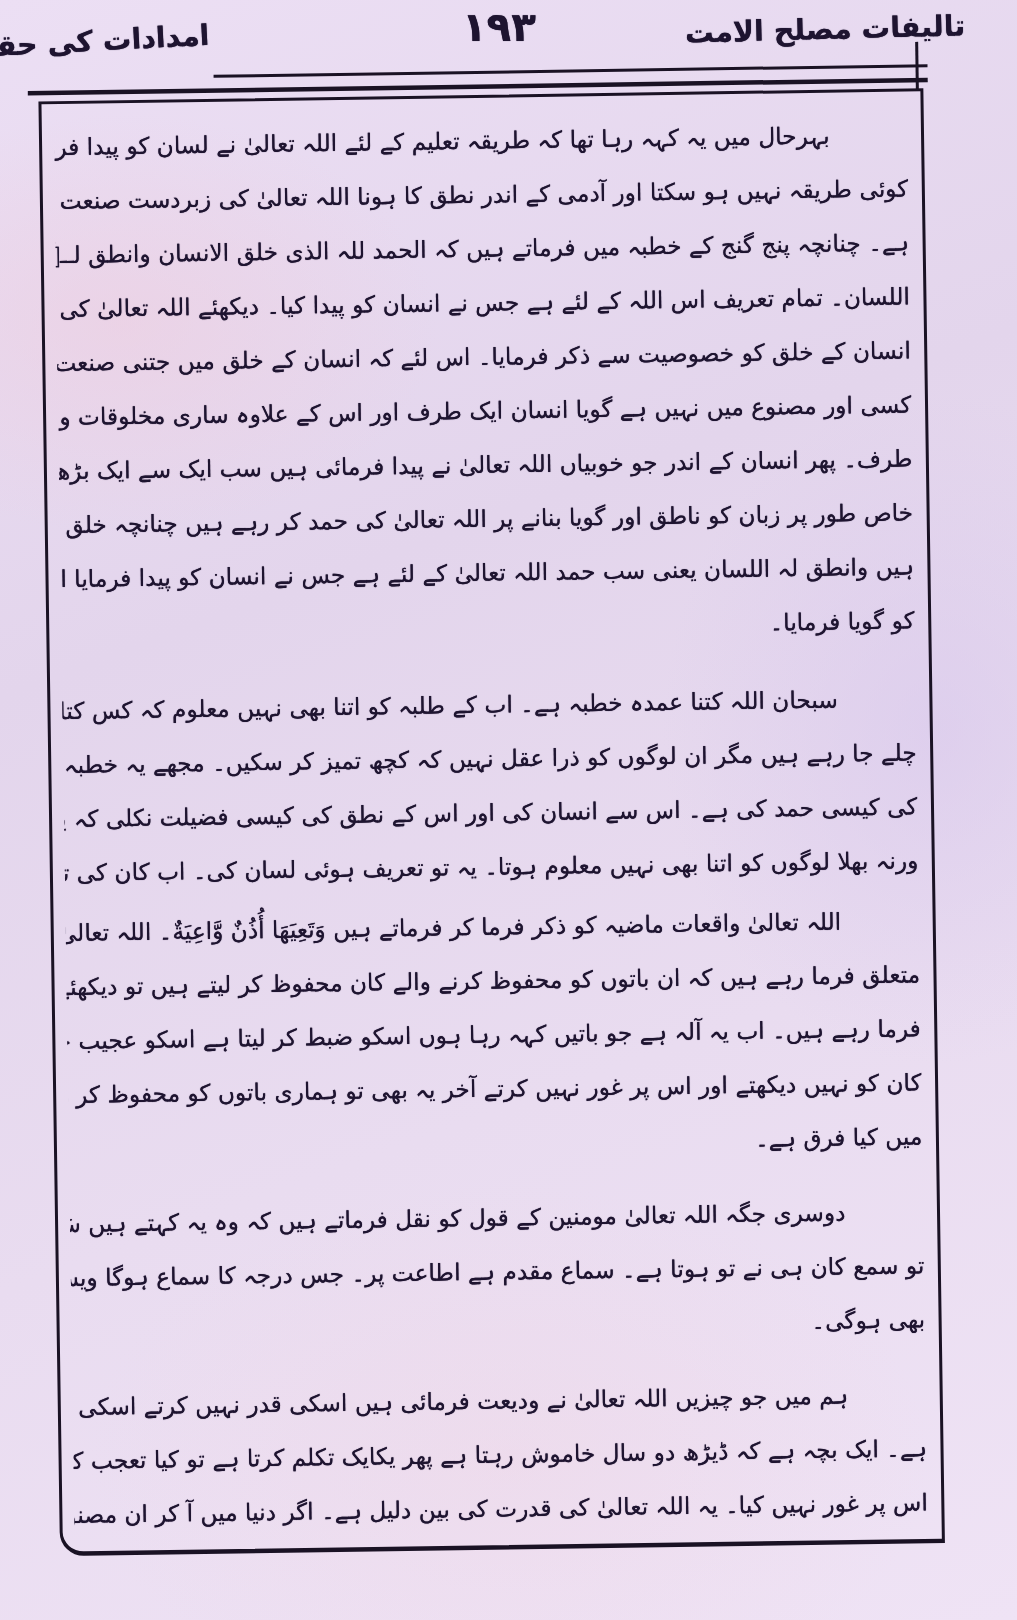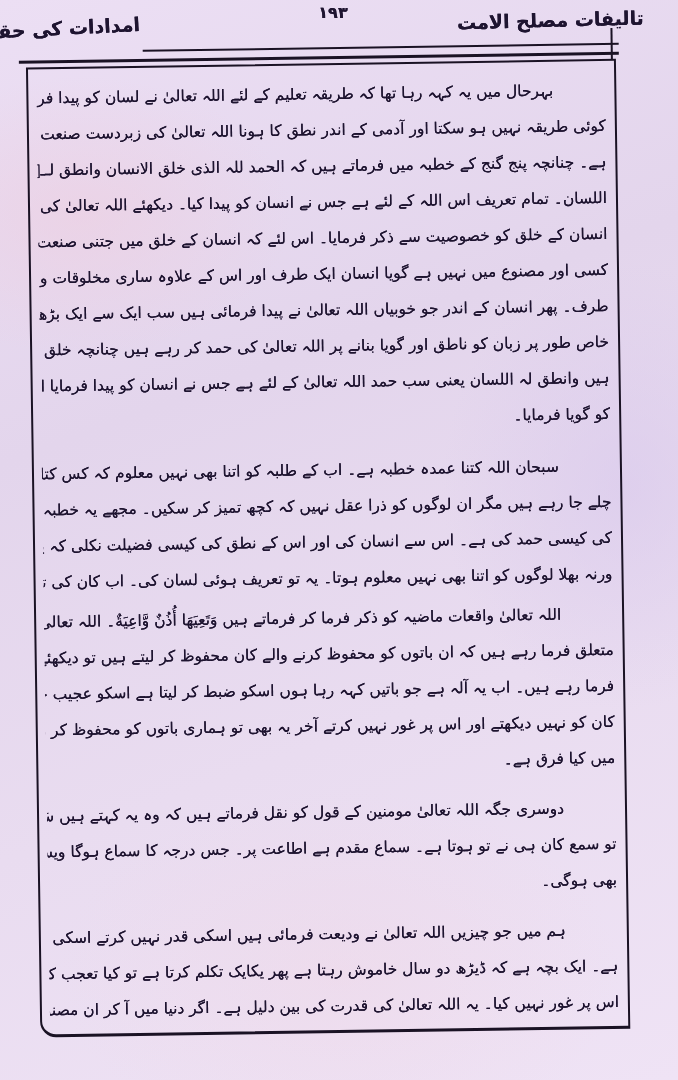--- a/index.html
+++ b/index.html
@@ -20,21 +20,21 @@
   
   .hdr-left{
     position:absolute; top:16px; right:538px; left:20px;
     font-size:19px; font-weight:700; text-align:left;
     transform:rotate(-3deg);
     text-shadow:0 0 .6px currentColor;
     white-space:nowrap;
   }
   .hdr-num{
     position:absolute; top:3px; left:288px; width:90px;
-    font-size:16px; font-weight:700; text-align:center;
+    font-size:27px; font-weight:700; text-align:center;
     letter-spacing:3px; text-shadow:0 0 .5px currentColor;
   }
   .hdr-right{
     position:absolute; top:9px; right:34px;
     font-size:19px; font-weight:700;
     transform:rotate(-1.5deg);
     text-shadow:0 0 .6px currentColor;
     white-space:nowrap;
   }
 

